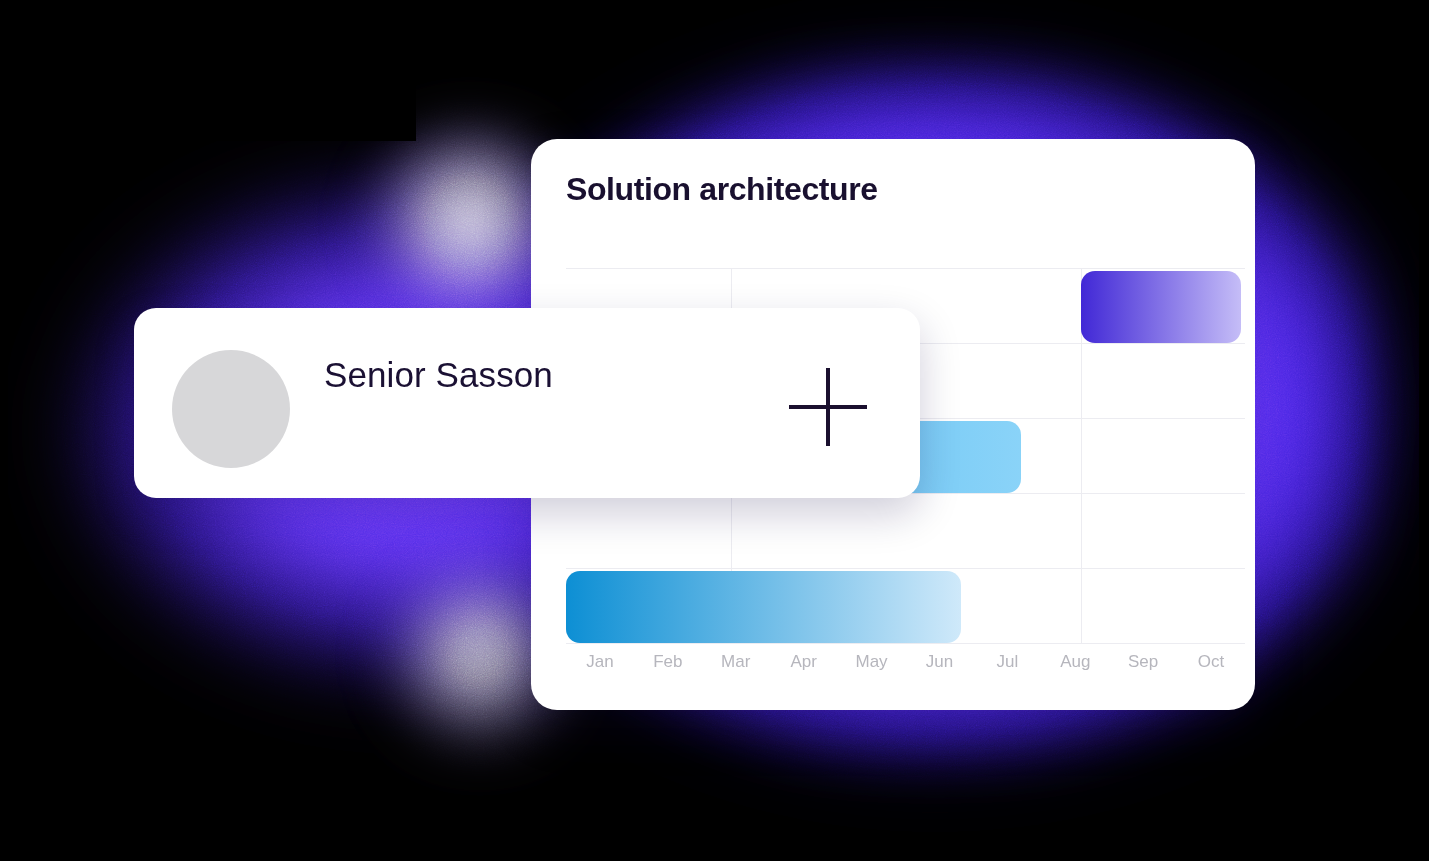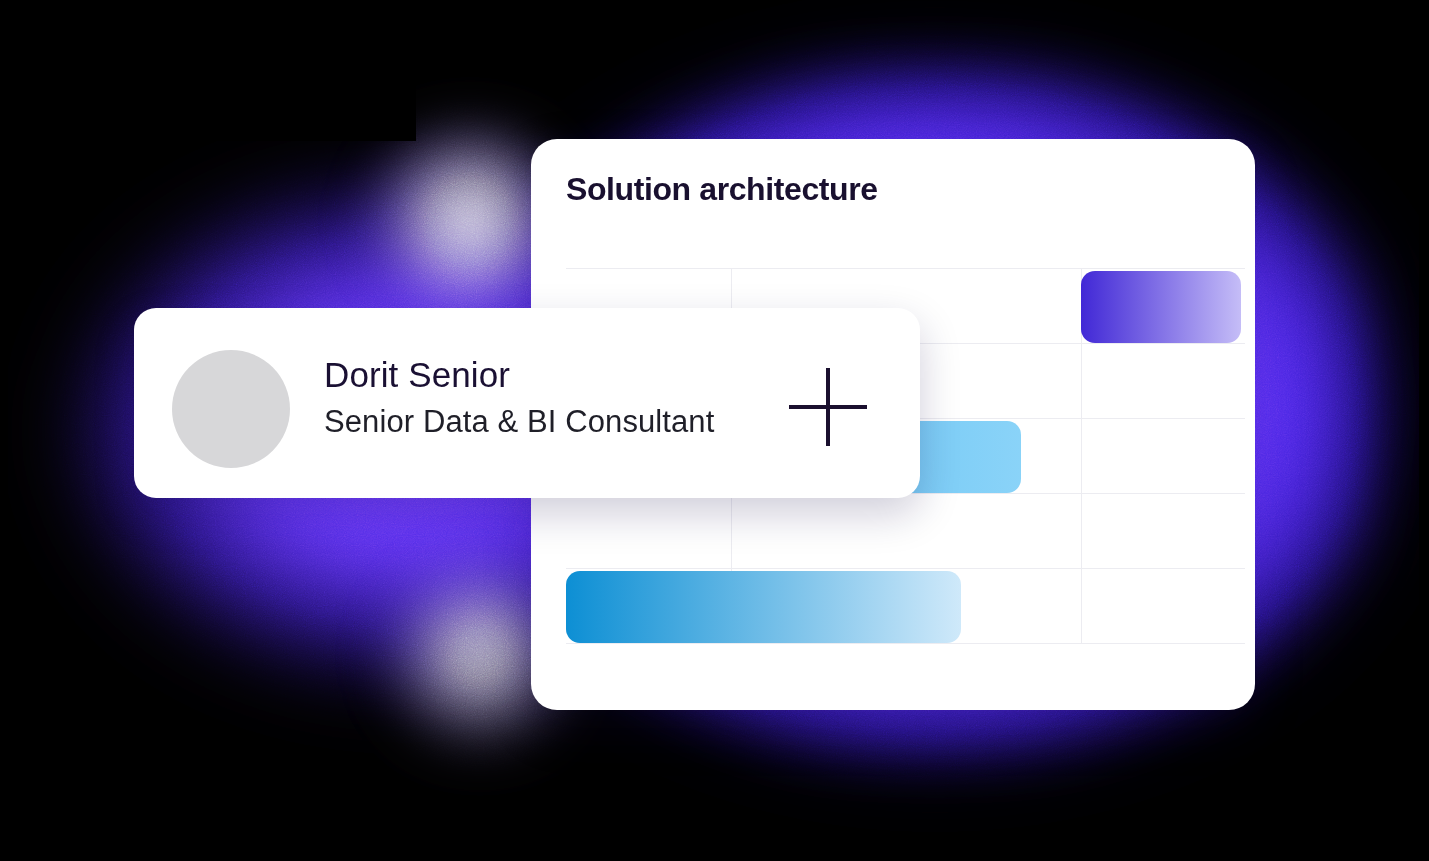--- a/index.html
+++ b/index.html
@@ -297,25 +297,36 @@
         <div class="gridline-h" style="top: 225px;"></div>
         <div class="gridline-h" style="top: 300px;"></div>
         <div class="gridline-h" style="top: 375px;"></div>
         <div class="gridline-v" style="left: 165px;"></div>
         <div class="gridline-v" style="left: 515px;"></div>
         <div class="bar" title="Aug-Oct task" style="left: 515px; width: 160px; top: 2.5px; height: 72px; background: linear-gradient(90deg, rgb(65, 40, 214) 0%, rgb(197, 189, 247) 100%);"></div>
         <div class="bar" title="Apr-Jun task" style="left: 260px; width: 195px; top: 152.5px; height: 72px; background: linear-gradient(90deg, rgb(111, 199, 245) 0%, rgb(138, 211, 248) 100%);"></div>
         <div class="bar" title="Jan-Jun task" style="left: 0px; width: 395px; top: 302.5px; height: 72px; background: linear-gradient(90deg, rgb(13, 143, 212) 0%, rgb(207, 233, 250) 100%);"></div>
       </div>
 
+    <div class="axis" id="axis">
+        <div class="axis-tick" style="left: 33.95px; color: rgb(182, 182, 189);">Jan</div>
+        <div class="axis-tick" style="left: 101.85px; color: rgb(182, 182, 189);">Feb</div>
+        <div class="axis-tick" style="left: 169.75px; color: rgb(182, 182, 189);">Mar</div>
+        <div class="axis-tick" style="left: 237.65px; color: rgb(182, 182, 189);">Apr</div>
+        <div class="axis-tick" style="left: 305.55px; color: rgb(182, 182, 189);">May</div>
+        <div class="axis-tick" style="left: 373.45px; color: rgb(182, 182, 189);">Jun</div>
+        <div class="axis-tick" style="left: 441.35px; color: rgb(182, 182, 189);">Jul</div>
+        <div class="axis-tick" style="left: 509.25px; color: rgb(182, 182, 189);">Aug</div>
+        <div class="axis-tick" style="left: 577.15px; color: rgb(182, 182, 189);">Sep</div>
+        <div class="axis-tick" style="left: 645.05px; color: rgb(182, 182, 189);">Oct</div>
+      </div>
   </div>
 
   <div class="person-card">
     <div class="avatar"></div>
-    <div class="person-name">Dorit Senior</div>
-    <div class="person-role">Senior Data &amp; BI Consultant</div>
+    <div class="person-name">Senior Sasson</div>
     <div class="plus-icon">
       <span class="plus-h"></span>
       <span class="plus-v"></span>
     </div>
   </div>
 
 </div>
 
 </body></html>

